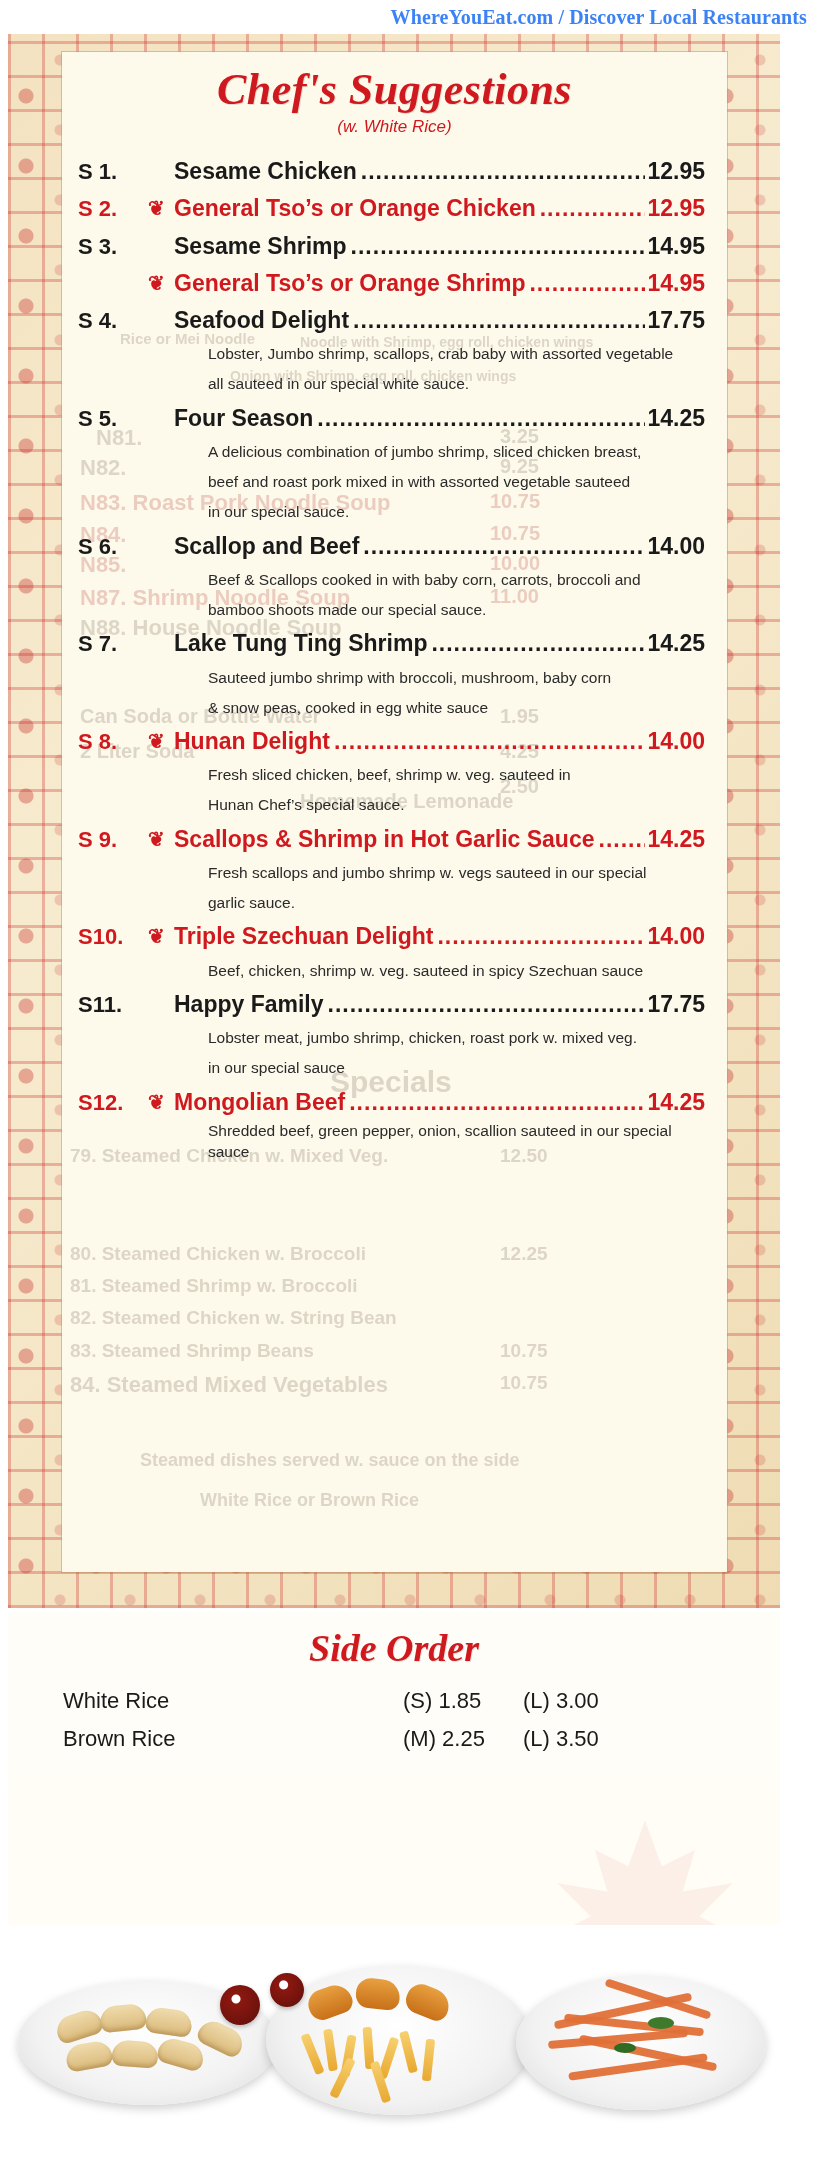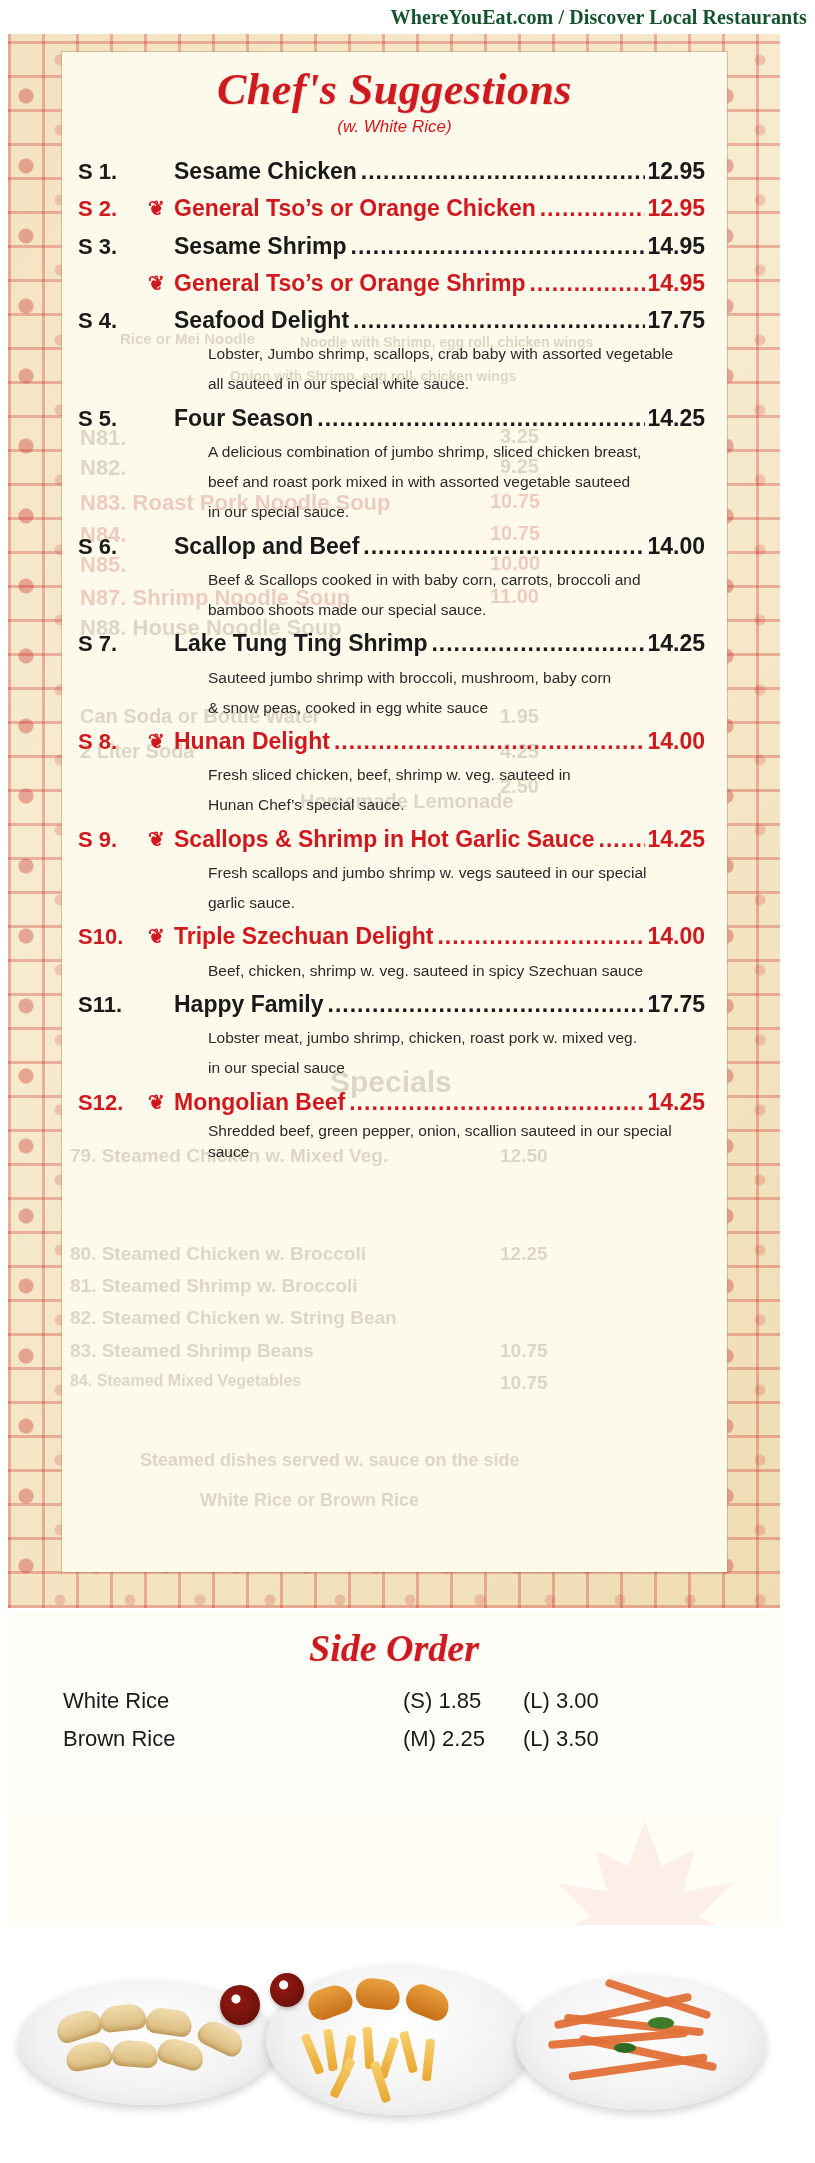--- a/index.html
+++ b/index.html
@@ -53,21 +53,21 @@
     width: 815px; height: 34px;
     background: #ffffff;
     z-index: 40;
   }
   .urlbar .txt {
     position: absolute;
     right: 8px; top: 6px;
     font-family: "Liberation Serif", serif;
     font-size: 20px;
     font-weight: bold;
-    color: #14532d;
+    color: #3b82f6;
     letter-spacing: .1px;
     white-space: nowrap;
   }
 
   
   .content {
     position: absolute;
     left: 62px; top: 52px;
     width: 665px;
     z-index: 20;
@@ -244,21 +244,21 @@
 
 <div class="page">
 
   <div class="border-frame"></div>
   <div class="inner-white"></div>
 
   <div id="ghost-layer">
       <div class="ghost" style="left: 120px; top: 330px; font-size: 15px;">Rice or Mei Noodle</div>
       <div class="ghost" style="left: 300px; top: 334px; font-size: 14px;">Noodle with Shrimp, egg roll, chicken wings</div>
       <div class="ghost" style="left: 230px; top: 368px; font-size: 14px;">Onion with Shrimp, egg roll, chicken wings</div>
-      <div class="ghost" style="left: 80px; top: 425px; font-size: 22px;">N81.</div>
+      <div class="ghost" style="left: 96px; top: 425px; font-size: 22px;">N81.</div>
       <div class="ghost" style="left: 500px; top: 425px; font-size: 20px;">3.25</div>
       <div class="ghost" style="left: 80px; top: 455px; font-size: 22px;">N82.</div>
       <div class="ghost" style="left: 500px; top: 455px; font-size: 20px;">9.25</div>
       <div class="ghost red" style="left: 80px; top: 490px; font-size: 22px;">N83.   Roast Pork Noodle Soup</div>
       <div class="ghost red" style="left: 490px; top: 490px; font-size: 20px;">10.75</div>
       <div class="ghost red" style="left: 80px; top: 522px; font-size: 22px;">N84.</div>
       <div class="ghost red" style="left: 490px; top: 522px; font-size: 20px;">10.75</div>
       <div class="ghost red" style="left: 80px; top: 552px; font-size: 22px;">N85.</div>
       <div class="ghost red" style="left: 490px; top: 552px; font-size: 20px;">10.00</div>
       <div class="ghost red" style="left: 80px; top: 585px; font-size: 22px;">N87.   Shrimp Noodle Soup</div>
@@ -272,21 +272,21 @@
       <div class="ghost" style="left: 500px; top: 775px; font-size: 20px;">2.50</div>
       <div class="ghost" style="left: 330px; top: 1065px; font-size: 30px;">Specials</div>
       <div class="ghost" style="left: 70px; top: 1145px; font-size: 19px;">79.  Steamed Chicken w. Mixed Veg.</div>
       <div class="ghost" style="left: 500px; top: 1145px; font-size: 19px;">12.50</div>
       <div class="ghost" style="left: 70px; top: 1243px; font-size: 19px;">80.  Steamed Chicken w. Broccoli</div>
       <div class="ghost" style="left: 500px; top: 1243px; font-size: 19px;">12.25</div>
       <div class="ghost" style="left: 70px; top: 1275px; font-size: 19px;">81.  Steamed Shrimp w. Broccoli</div>
       <div class="ghost" style="left: 70px; top: 1307px; font-size: 19px;">82.  Steamed Chicken w. String Bean</div>
       <div class="ghost" style="left: 70px; top: 1340px; font-size: 19px;">83.  Steamed Shrimp Beans</div>
       <div class="ghost" style="left: 500px; top: 1340px; font-size: 19px;">10.75</div>
-      <div class="ghost" style="left: 70px; top: 1372px; font-size: 16px;">84.  Steamed Mixed Vegetables</div>
+      <div class="ghost" style="left: 70px; top: 1372px; font-size: 22px;">84.  Steamed Mixed Vegetables</div>
       <div class="ghost" style="left: 500px; top: 1372px; font-size: 19px;">10.75</div>
       <div class="ghost" style="left: 140px; top: 1450px; font-size: 18px;">Steamed dishes served w. sauce on the side</div>
       <div class="ghost" style="left: 200px; top: 1490px; font-size: 18px;">White Rice or Brown Rice</div>
     </div>
 
   <div class="content">
     <div class="title">Chef's Suggestions</div>
     <div class="subtitle">(w. White Rice)</div>
     <div id="items">
         <div class="item">

